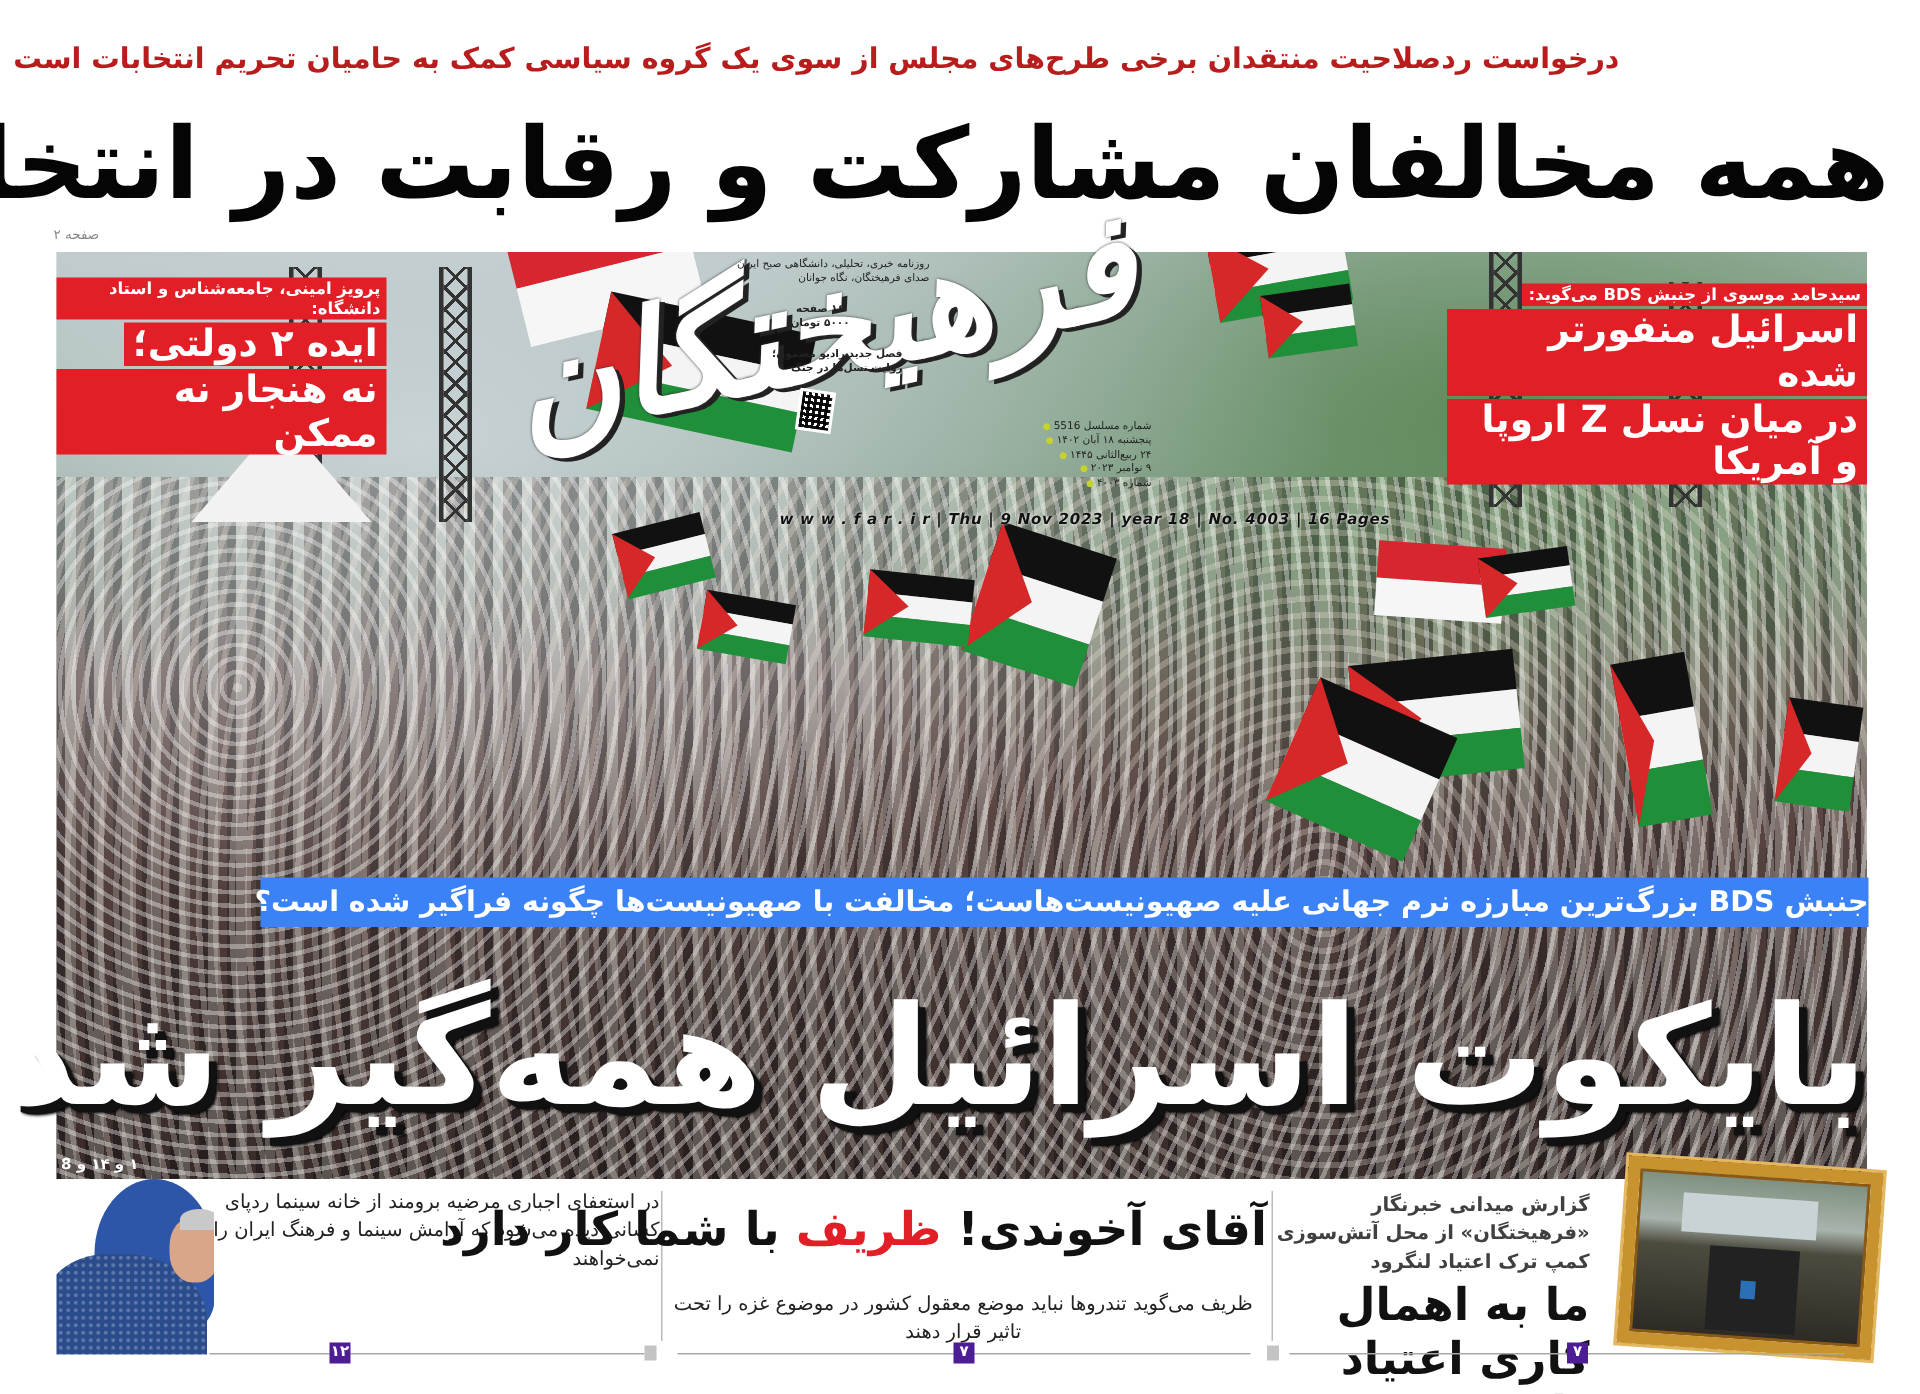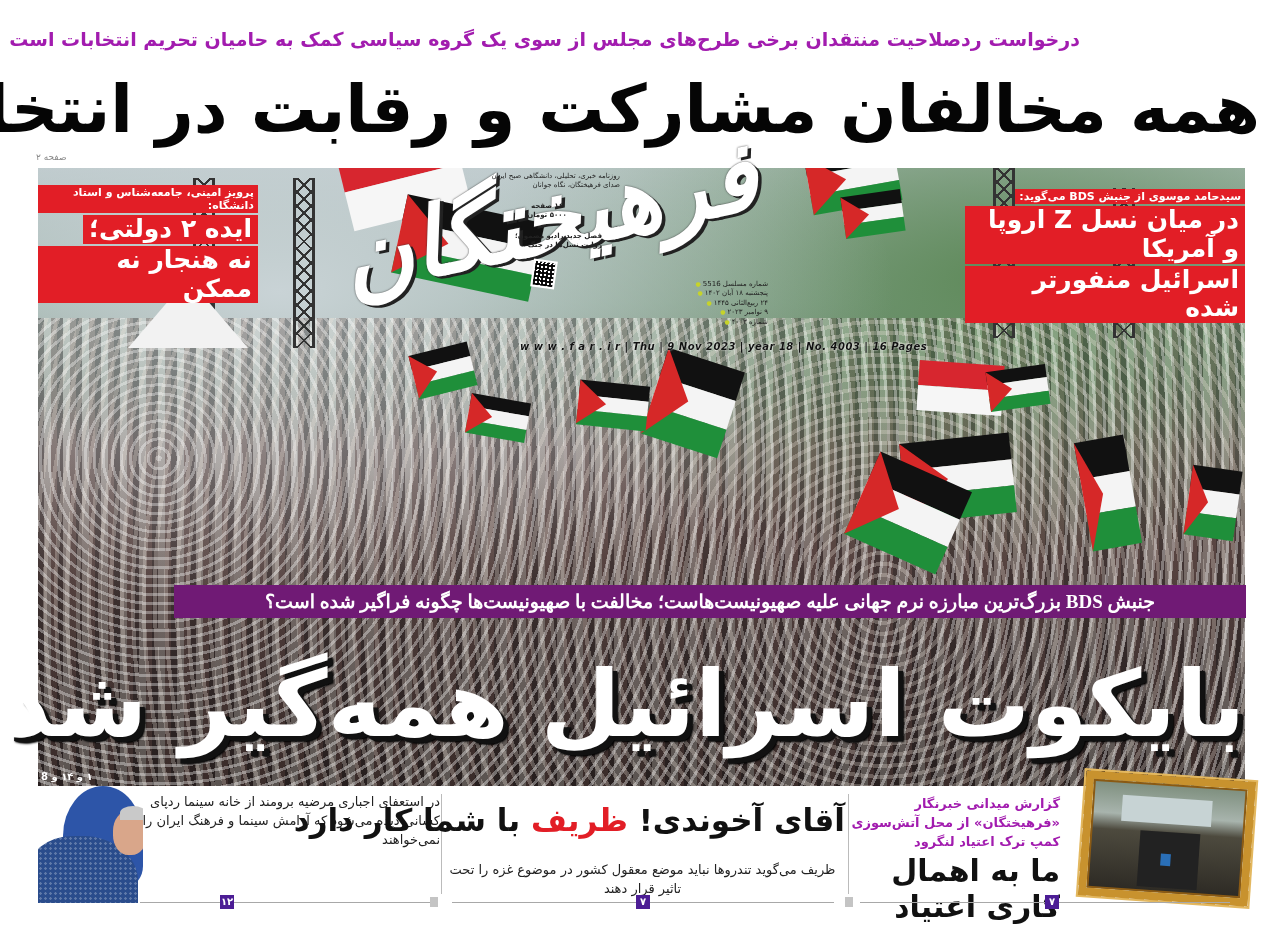--- a/index.html
+++ b/index.html
@@ -1,21 +1,21 @@
 <!DOCTYPE html>
 <html><head>
 <meta charset="utf-8">
 <style>
   * { box-sizing: border-box; margin: 0; padding: 0; }
   html, body { width: 1280px; height: 929px; background: #ffffff; overflow: hidden; }
   body { font-family: "DejaVu Sans", sans-serif; position: relative; direction: rtl; color: #111; }
 
   .kicker {
     position: absolute; top: 28px; left: 200px; width: 880px;
-    text-align: center; font-size: 19px; font-weight: bold; color: #a21caf; white-space: nowrap;
+    text-align: center; font-size: 19px; font-weight: bold; color: #b91c1c; white-space: nowrap;
   }
   .headline {
     position: absolute; top: 62px; left: 30px; width: 1230px;
     text-align: center; font-size: 66px; font-weight: 900; line-height: 96px; color: #050505;
     letter-spacing: -2px; white-space: nowrap; z-index: 3;
     font-family: "DejaVu Sans", sans-serif;
   }
   .page-ref-top {
     position: absolute; top: 152px; left: 36px; font-size: 9px; color: #888; z-index: 4;
   }
@@ -84,21 +84,21 @@
 
   
   .redbox { background: #e21e26; color: #fff; font-weight: 900; display: inline-block; padding: 0 6px; line-height: 1.15; }
   .side-right { position: absolute; top: 185px; right: 35px; z-index: 6; text-align: right; width: 280px; }
   .side-left { position: absolute; top: 185px; left: 38px; z-index: 6; text-align: right; width: 220px; }
   .side-kicker { background: #e21e26; color: #fff; font-size: 11px; font-weight: bold; display: inline-block; padding: 1px 4px; }
   .side-line { display: block; width: fit-content; margin-left: auto; margin-top: 2px; font-size: 25px; }
 
   .photo-caption {
     position: absolute; top: 585px; left: 174px; width: 1072px; z-index: 6; text-align: center;
-    background: #701a75; color: #fff; font-size: 19px; font-weight: 900; line-height: 33px; white-space: nowrap; font-family: Liberation Serif, serif;
+    background: #3b82f6; color: #fff; font-size: 19px; font-weight: 900; line-height: 33px; white-space: nowrap;
   }
   .main-title {
     position: absolute; top: 640px; left: 45px; width: 1200px; z-index: 6; text-align: center;
     font-size: 92px; font-weight: 900; color: #fff; line-height: 130px; white-space: nowrap; letter-spacing: -2px;
     text-shadow: 5px 5px 0 #111, 6px 6px 2px #000;
   }
   .photo-page-ref { position: absolute; top: 771px; left: 41px; z-index: 6; font-size: 10px; color: #fff; font-weight: bold; }
 
   
   .bottom { position: absolute; top: 786px; left: 0; width: 1280px; height: 143px; }
@@ -109,21 +109,21 @@
   .story-1 { left: 140px; width: 300px; }
   .story-1 .st-title { font-size: 29px; margin-top: 14px; line-height: 40px; }
   .story-1 .st-body { margin-top: 6px; }
 
   .story-2 { left: 440px; width: 405px; text-align: center; }
   .story-2 .st-title { font-size: 31px; margin-top: 14px; line-height: 40px; }
   .story-2 .st-title .hl { color: #e21e26; }
   .story-2 .st-body { margin-top: 20px; }
 
   .story-3 { left: 850px; width: 210px; }
-  .story-3 .st-kicker { font-size: 13px; font-weight: bold; color: #a21caf; margin-top: 8px; line-height: 19px; }
+  .story-3 .st-kicker { font-size: 13px; font-weight: bold; color: #404040; margin-top: 8px; line-height: 19px; }
   .story-3 .st-title { font-size: 30px; line-height: 36px; margin-top: 2px; }
 
   .vdiv { position: absolute; top: 8px; width: 1px; height: 100px; background: #bbb; }
   .vdiv-1 { left: 441px; }
   .vdiv-2 { left: 848px; }
 
   .hrule { position: absolute; top: 116px; height: 1px; background: #a8a8a8; }
   .hr-1 { left: 140px; width: 290px; }
   .hr-2 { left: 452px; width: 382px; }
   .hr-3 { left: 860px; width: 370px; }
@@ -267,22 +267,22 @@
     <div>پنجشنبه ۱۸ آبان ۱۴۰۲</div>
     <div>۲۴ ربیع‌الثانی ۱۴۴۵</div>
     <div>۹ نوامبر ۲۰۲۳</div>
     <div>شماره ۴۰۰۳</div>
   </div>
   <div class="mast-en">w w w . f a r . i r  | Thu | 9 Nov 2023 | year 18 | No. 4003 | 16 Pages</div>
 </div>
 
 <div class="side-right">
   <span class="side-kicker">سیدحامد موسوی از جنبش BDS می‌گوید:</span>
+  <span class="redbox side-line">اسرائیل منفورتر شده</span>
   <span class="redbox side-line">در میان نسل Z اروپا و آمریکا</span>
-  <span class="redbox side-line">اسرائیل منفورتر شده</span>
 </div>
 
 <div class="side-left">
   <span class="side-kicker">پرویز امینی، جامعه‌شناس و استاد دانشگاه:</span>
   <span class="redbox side-line">ایده ۲ دولتی؛</span>
   <span class="redbox side-line">نه هنجار نه ممکن</span>
 </div>
 
 <div class="photo-caption">جنبش BDS بزرگ‌ترین مبارزه نرم جهانی علیه صهیونیست‌هاست؛ مخالفت با صهیونیست‌ها چگونه فراگیر شده است؟</div>
 <div class="main-title">بایکوت اسرائیل همه‌گیر شد</div>

